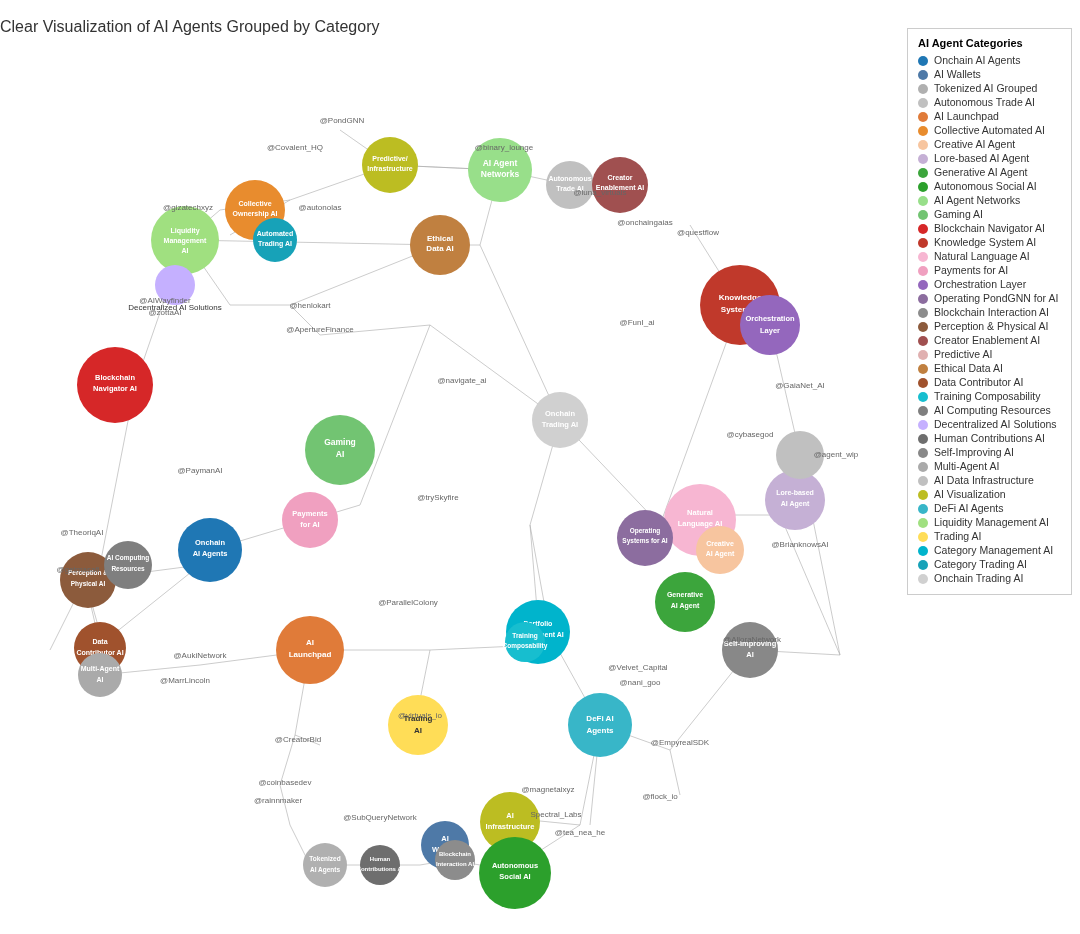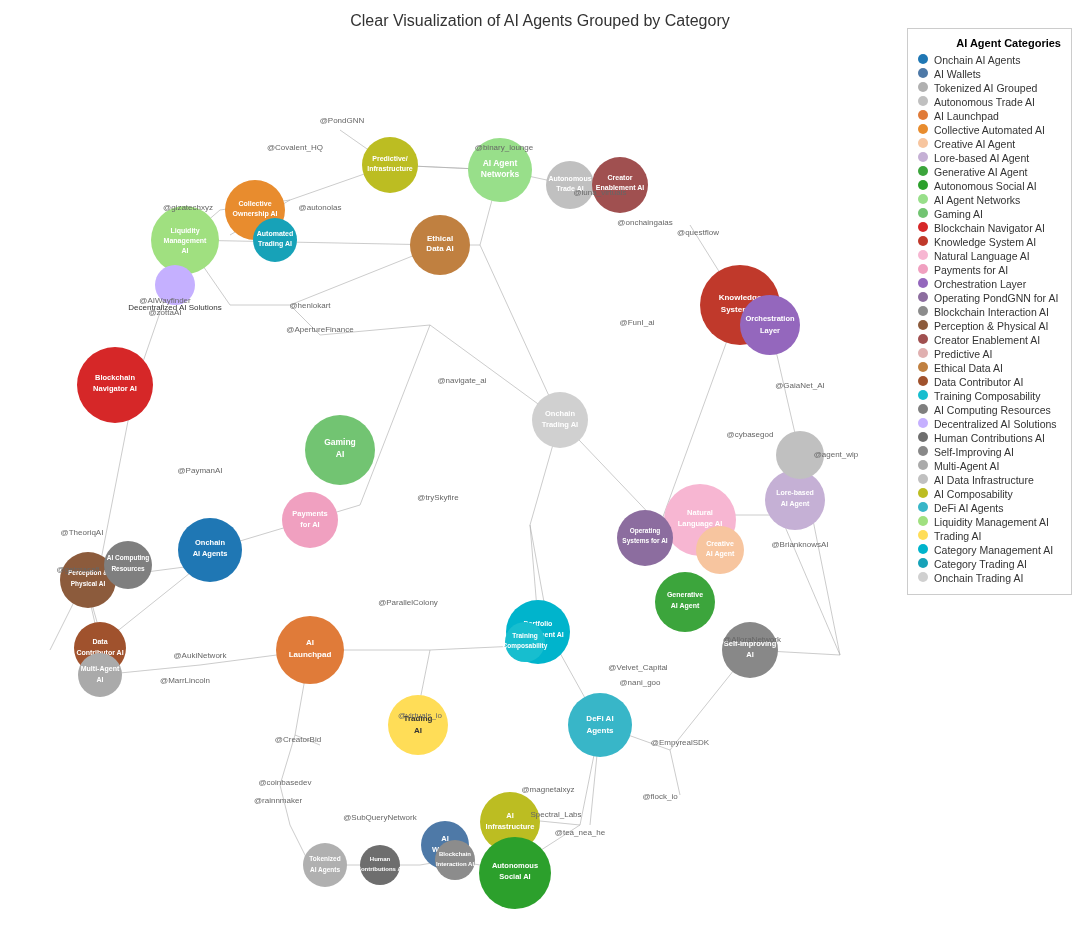--- a/index.html
+++ b/index.html
@@ -1,22 +1,22 @@
 <!DOCTYPE html>
 <html><head>
   <meta charset="utf-8">
   <style>
     * { margin: 0; padding: 0; box-sizing: border-box; }
     body { background: #fff; font-family: Arial, sans-serif; width: 1080px; height: 934px; overflow: hidden; position: relative; }
     #chart-container { position: relative; width: 1080px; height: 934px; }
-    #chart-title { text-align: center; font-size: 16px; color: #333; padding-top: 12px; font-weight: normal; }
+    #chart-title { text-align: left; font-size: 16px; color: #333; padding-top: 18px; font-weight: normal; }
     #network-area { position: absolute; top: 25px; left: 0; width: 900px; height: 900px; }
     #legend { position: absolute; top: 28px; right: 8px; width: 165px; background: #fff; border: 1px solid #ccc; padding: 8px 10px; font-size: 11px; }
-    #legend-title { font-weight: bold; font-size: 11px; margin-bottom: 5px; text-align: right; }
-    .legend-item { display: flex; align-items: flex-start; margin-bottom: 2px; }
+    #legend-title { font-weight: bold; font-size: 11px; margin-bottom: 5px; }
+    .legend-item { display: flex; align-items: flex-end; margin-bottom: 2px; }
     .legend-dot { width: 10px; height: 10px; border-radius: 50%; margin-right: 6px; flex-shrink: 0; }
     .legend-label { font-size: 10.5px; color: #333; }
     svg#network { width: 900px; height: 900px; }
     .node-label { font-size: 9.5px; fill: #333; text-anchor: middle; pointer-events: none; }
     .node-label-inside { font-size: 8.5px; fill: #fff; text-anchor: middle; font-weight: bold; pointer-events: none; }
     .edge { stroke: #aaa; stroke-width: 1; opacity: 0.6; }
     .node { cursor: pointer; }
     .handle-label { font-size: 8px; fill: #666; text-anchor: middle; pointer-events: none; }
   </style>
 </head>
@@ -412,21 +412,21 @@
         <div class="legend-item">
           <div class="legend-dot" style="background-color: rgb(170, 170, 170);"></div>
           <span class="legend-label">Multi-Agent AI</span>
         </div>
         <div class="legend-item">
           <div class="legend-dot" style="background-color: rgb(192, 192, 192);"></div>
           <span class="legend-label">AI Data Infrastructure</span>
         </div>
         <div class="legend-item">
           <div class="legend-dot" style="background-color: rgb(188, 189, 34);"></div>
-          <span class="legend-label">AI Composability</span>
+          <span class="legend-label">AI Visualization</span>
         </div>
         <div class="legend-item">
           <div class="legend-dot" style="background-color: rgb(56, 182, 200);"></div>
           <span class="legend-label">DeFi AI Agents</span>
         </div>
         <div class="legend-item">
           <div class="legend-dot" style="background-color: rgb(160, 224, 128);"></div>
           <span class="legend-label">Liquidity Management AI</span>
         </div>
         <div class="legend-item">

